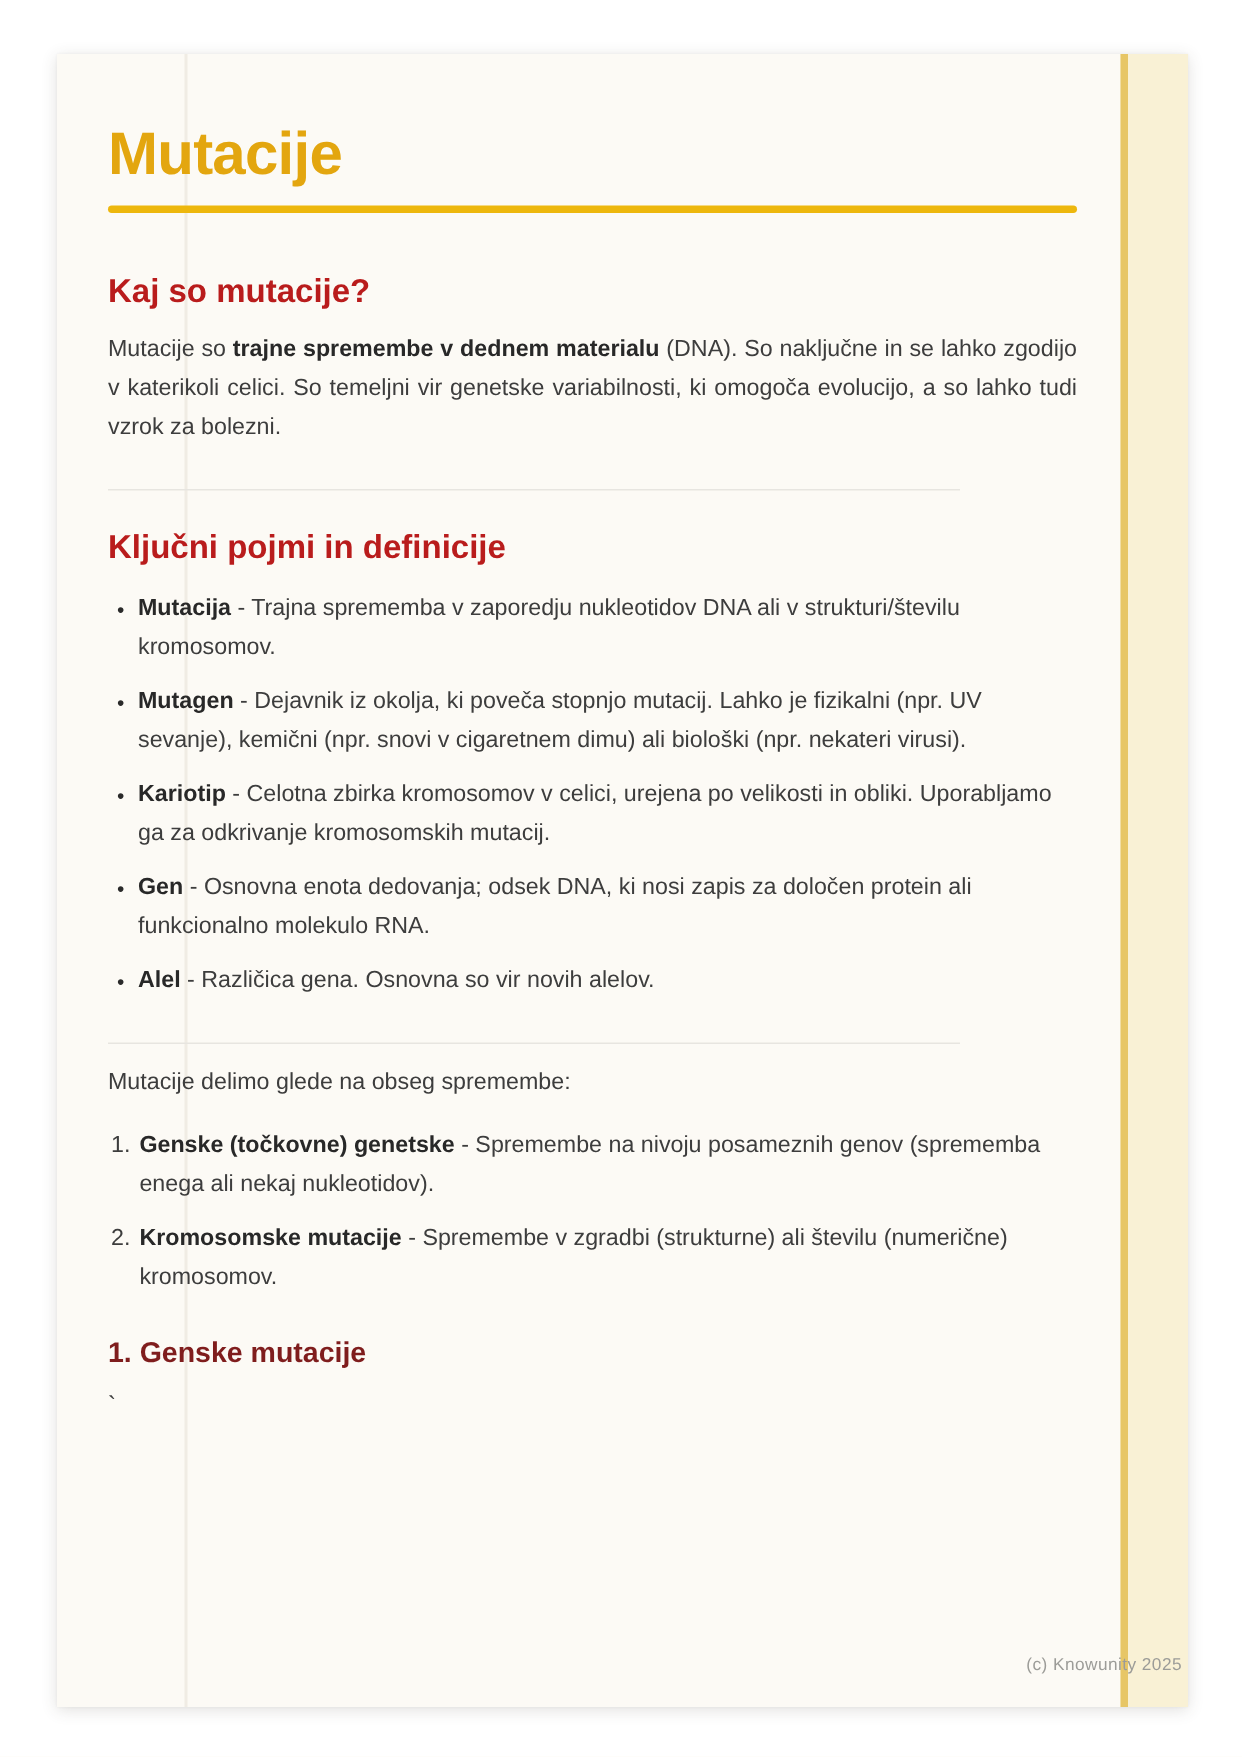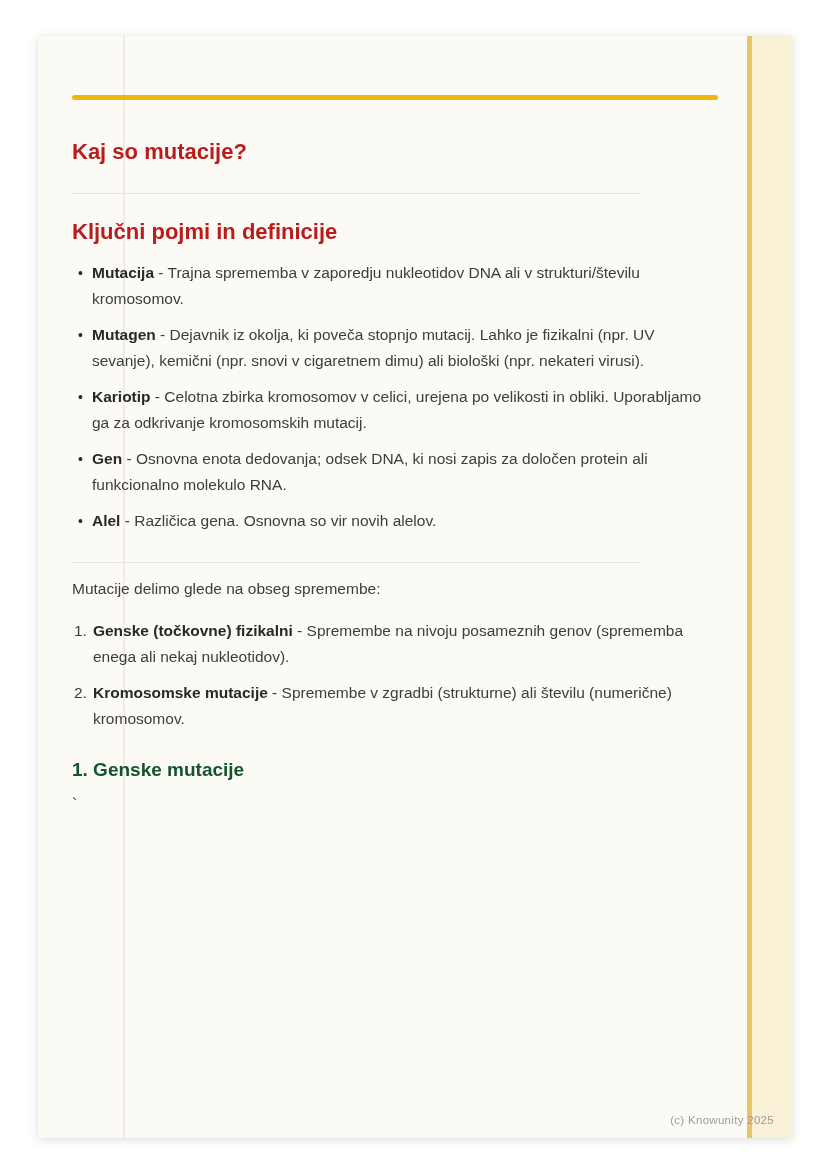--- a/index.html
+++ b/index.html
@@ -46,21 +46,21 @@
     margin:38px 0 0;
     font-size:22px;line-height:27px;
     font-weight:700;
     color:#b91c1c;
   }
   h2.section-heading.tight{margin-top:24px;}
   h3.sub-heading{
     margin:26px 0 0;
     font-size:19px;line-height:24px;
     font-weight:700;
-    color:#14532d;
+    color:#7f1d1d;
   }
   p.body-text{
     margin:13px 0 0;
     font-size:15.5px;line-height:26px;
     color:#3d3d3d;
   }
   p.justified{text-align:justify;}
   b.inline-bold, .term{color:#282828;font-weight:700;}
   .divider{
     margin:28px 0 0;
@@ -97,38 +97,39 @@
     margin:0 6px 0 2px;
     color:#3d3d3d;
   }
   .li-text{flex:1 1 auto;}
   p.stray{
     margin:14px 0 0;
     font-size:16px;color:#3d3d3d;
   }
   .footer-credit{
     position:absolute;z-index:2;
-    right:18px;top:1068px;
+    right:4px;top:1068px;
     font-size:11.5px;letter-spacing:.3px;
     color:#9c9c98;
-    margin-top:10px;
   }
 </style>
 </head>
 <body>
 
 <div class="page">
   <div class="left-rule"></div>
   <div class="margin-strip"></div>
 
   <div class="content">
 
+    <h1 class="doc-title">Mutacije</h1>
     <hr class="hr-main">
 
     <h2 class="section-heading">Kaj so mutacije?</h2>
+    <p class="body-text justified"><span>Mutacije so </span><b class="inline-bold">trajne spremembe v dednem materialu</b><span> (DNA). So naključne in se lahko zgodijo v katerikoli celici. So temeljni vir genetske variabilnosti, ki omogoča evolucijo, a so lahko tudi vzrok za bolezni.</span></p>
 
     <hr class="divider">
 
     <h2 class="section-heading tight">Ključni pojmi in definicije</h2>
     <ul class="term-list">
       <li>
           <span class="marker">•</span>
           <span class="li-text"><b class="term">Mutacija</b><span> - Trajna sprememba v zaporedju nukleotidov DNA ali v strukturi/številu kromosomov.</span></span>
         </li>
       <li>
@@ -149,21 +150,21 @@
         </li>
     </ul>
 
     <hr class="divider">
 
     <p class="body-text">Mutacije delimo glede na obseg spremembe:</p>
 
     <ol class="num-list">
       <li>
           <span class="num">1.</span>
-          <span class="li-text"><b class="term">Genske (točkovne) fizikalni</b><span> - Spremembe na nivoju posameznih genov (sprememba enega ali nekaj nukleotidov).</span></span>
+          <span class="li-text"><b class="term">Genske (točkovne) genetske</b><span> - Spremembe na nivoju posameznih genov (sprememba enega ali nekaj nukleotidov).</span></span>
         </li>
       <li>
           <span class="num">2.</span>
           <span class="li-text"><b class="term">Kromosomske mutacije</b><span> - Spremembe v zgradbi (strukturne) ali številu (numerične) kromosomov.</span></span>
         </li>
     </ol>
 
     <h3 class="sub-heading">1. Genske mutacije</h3>
     <p class="stray">`</p>
 

